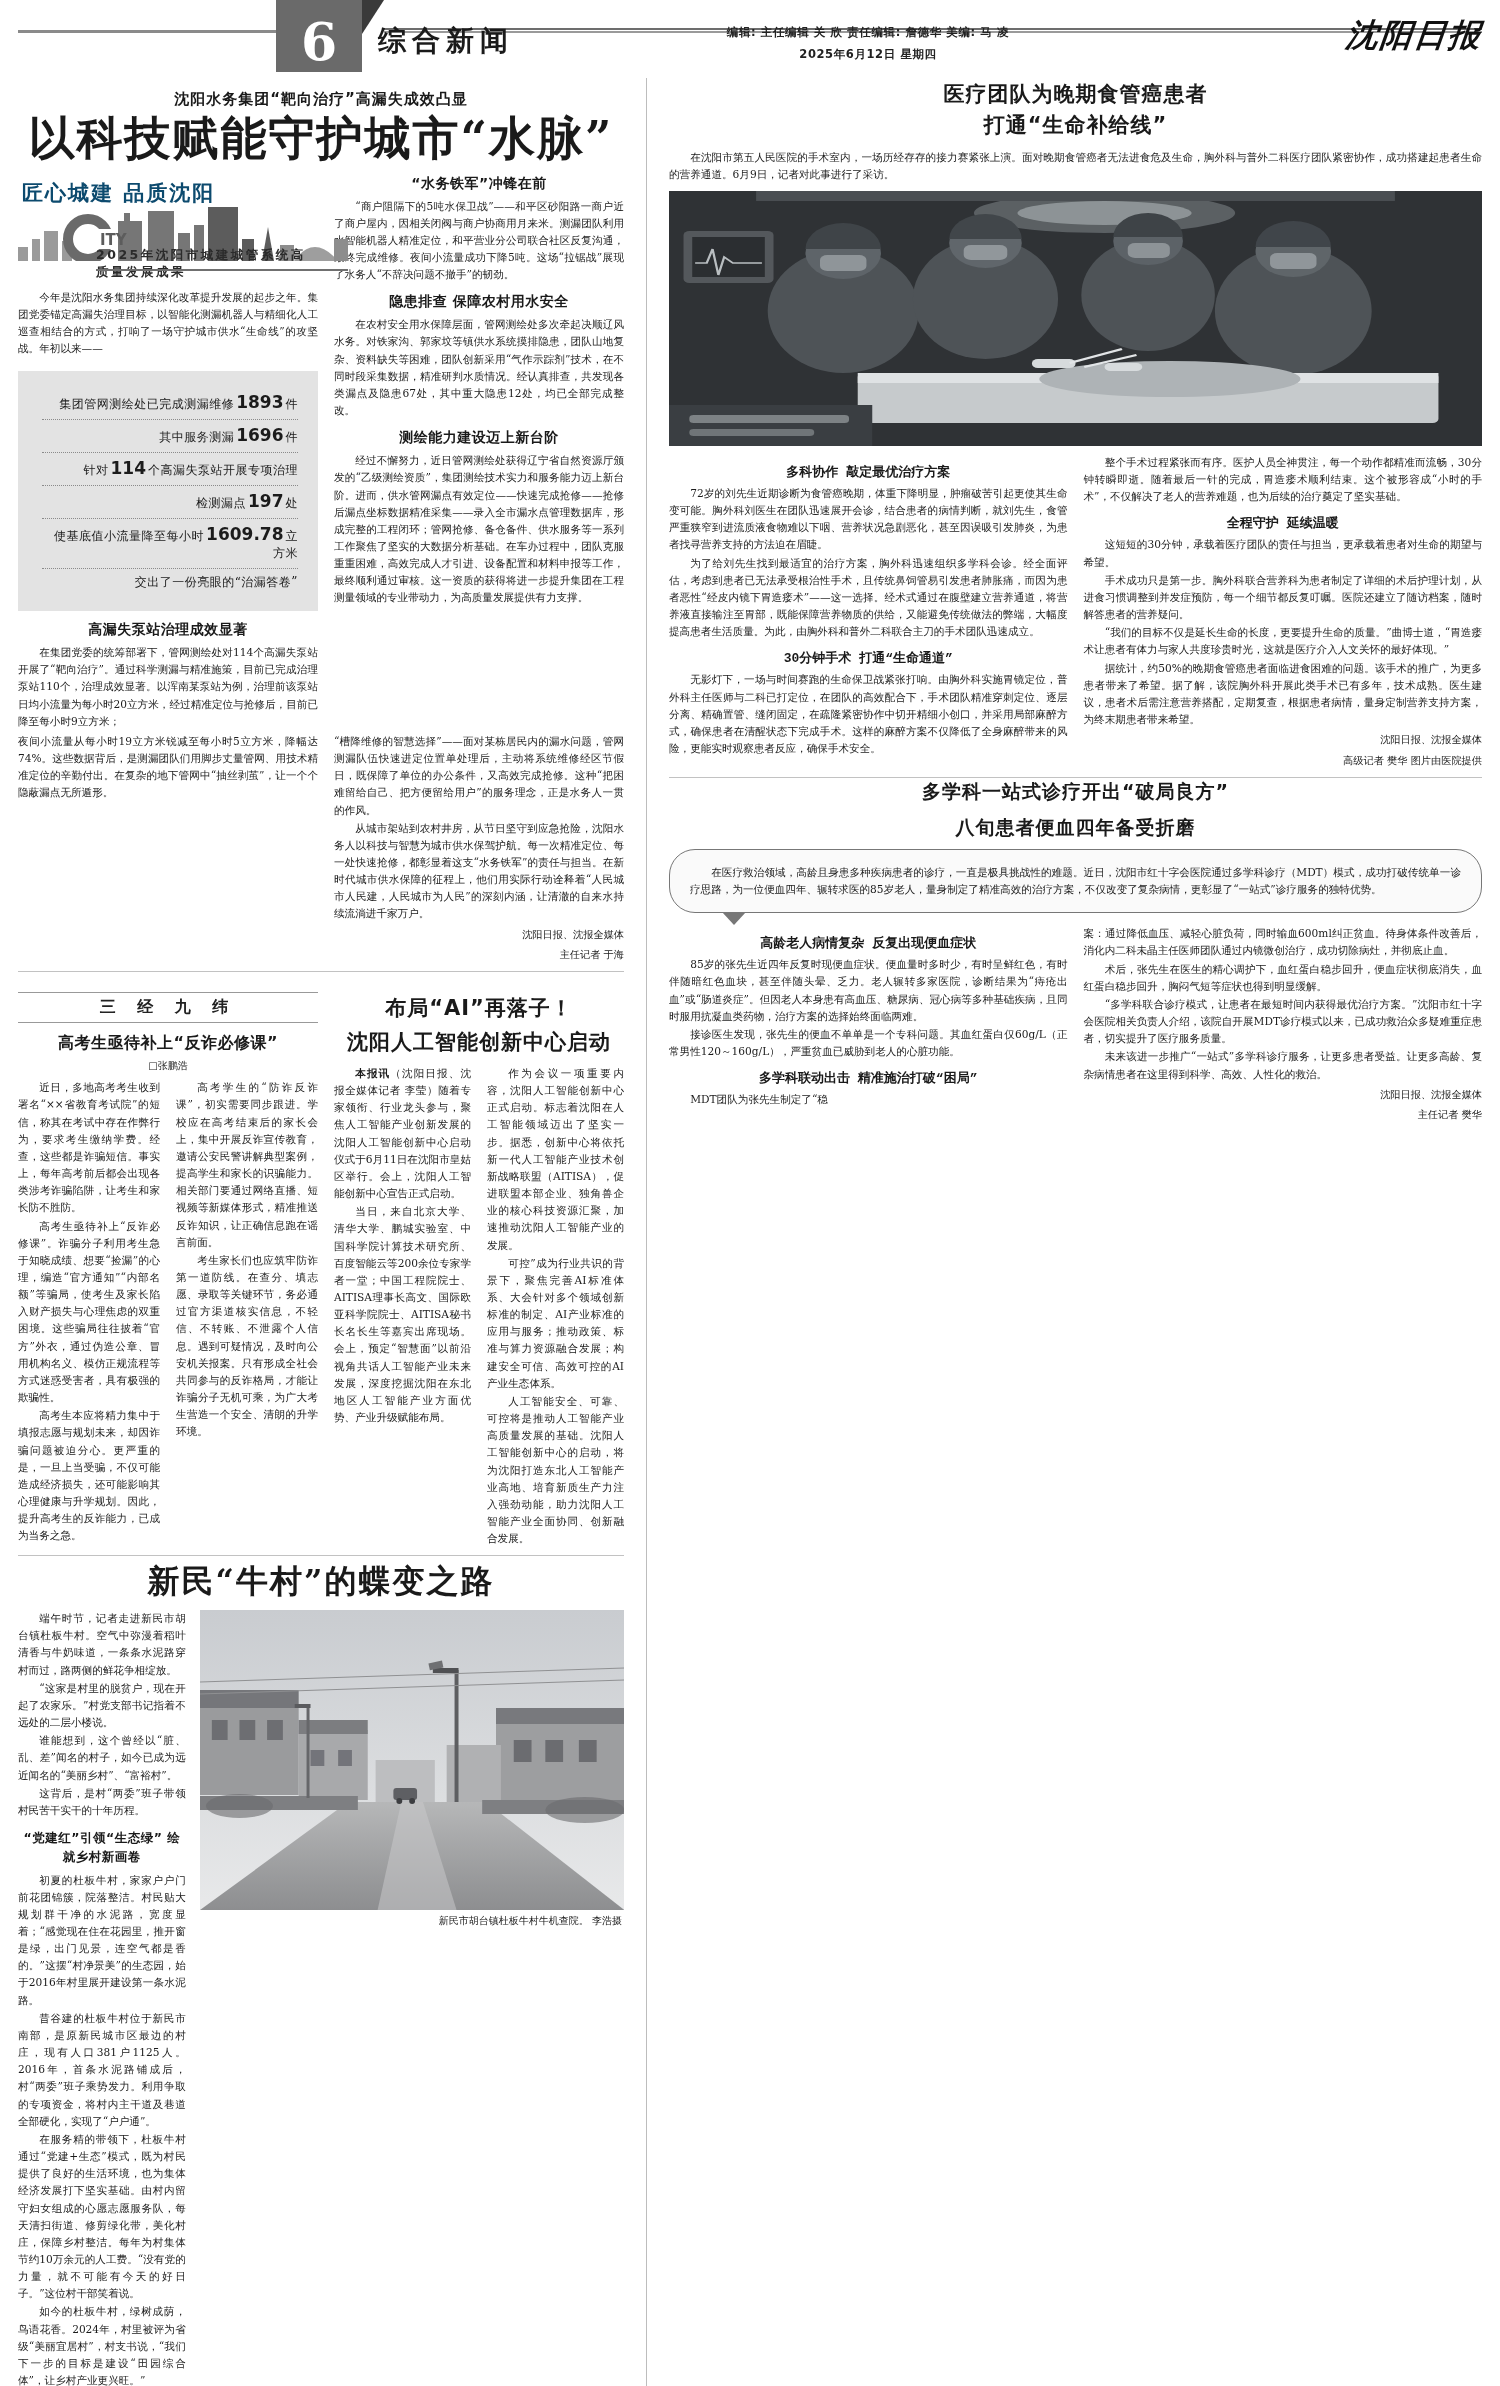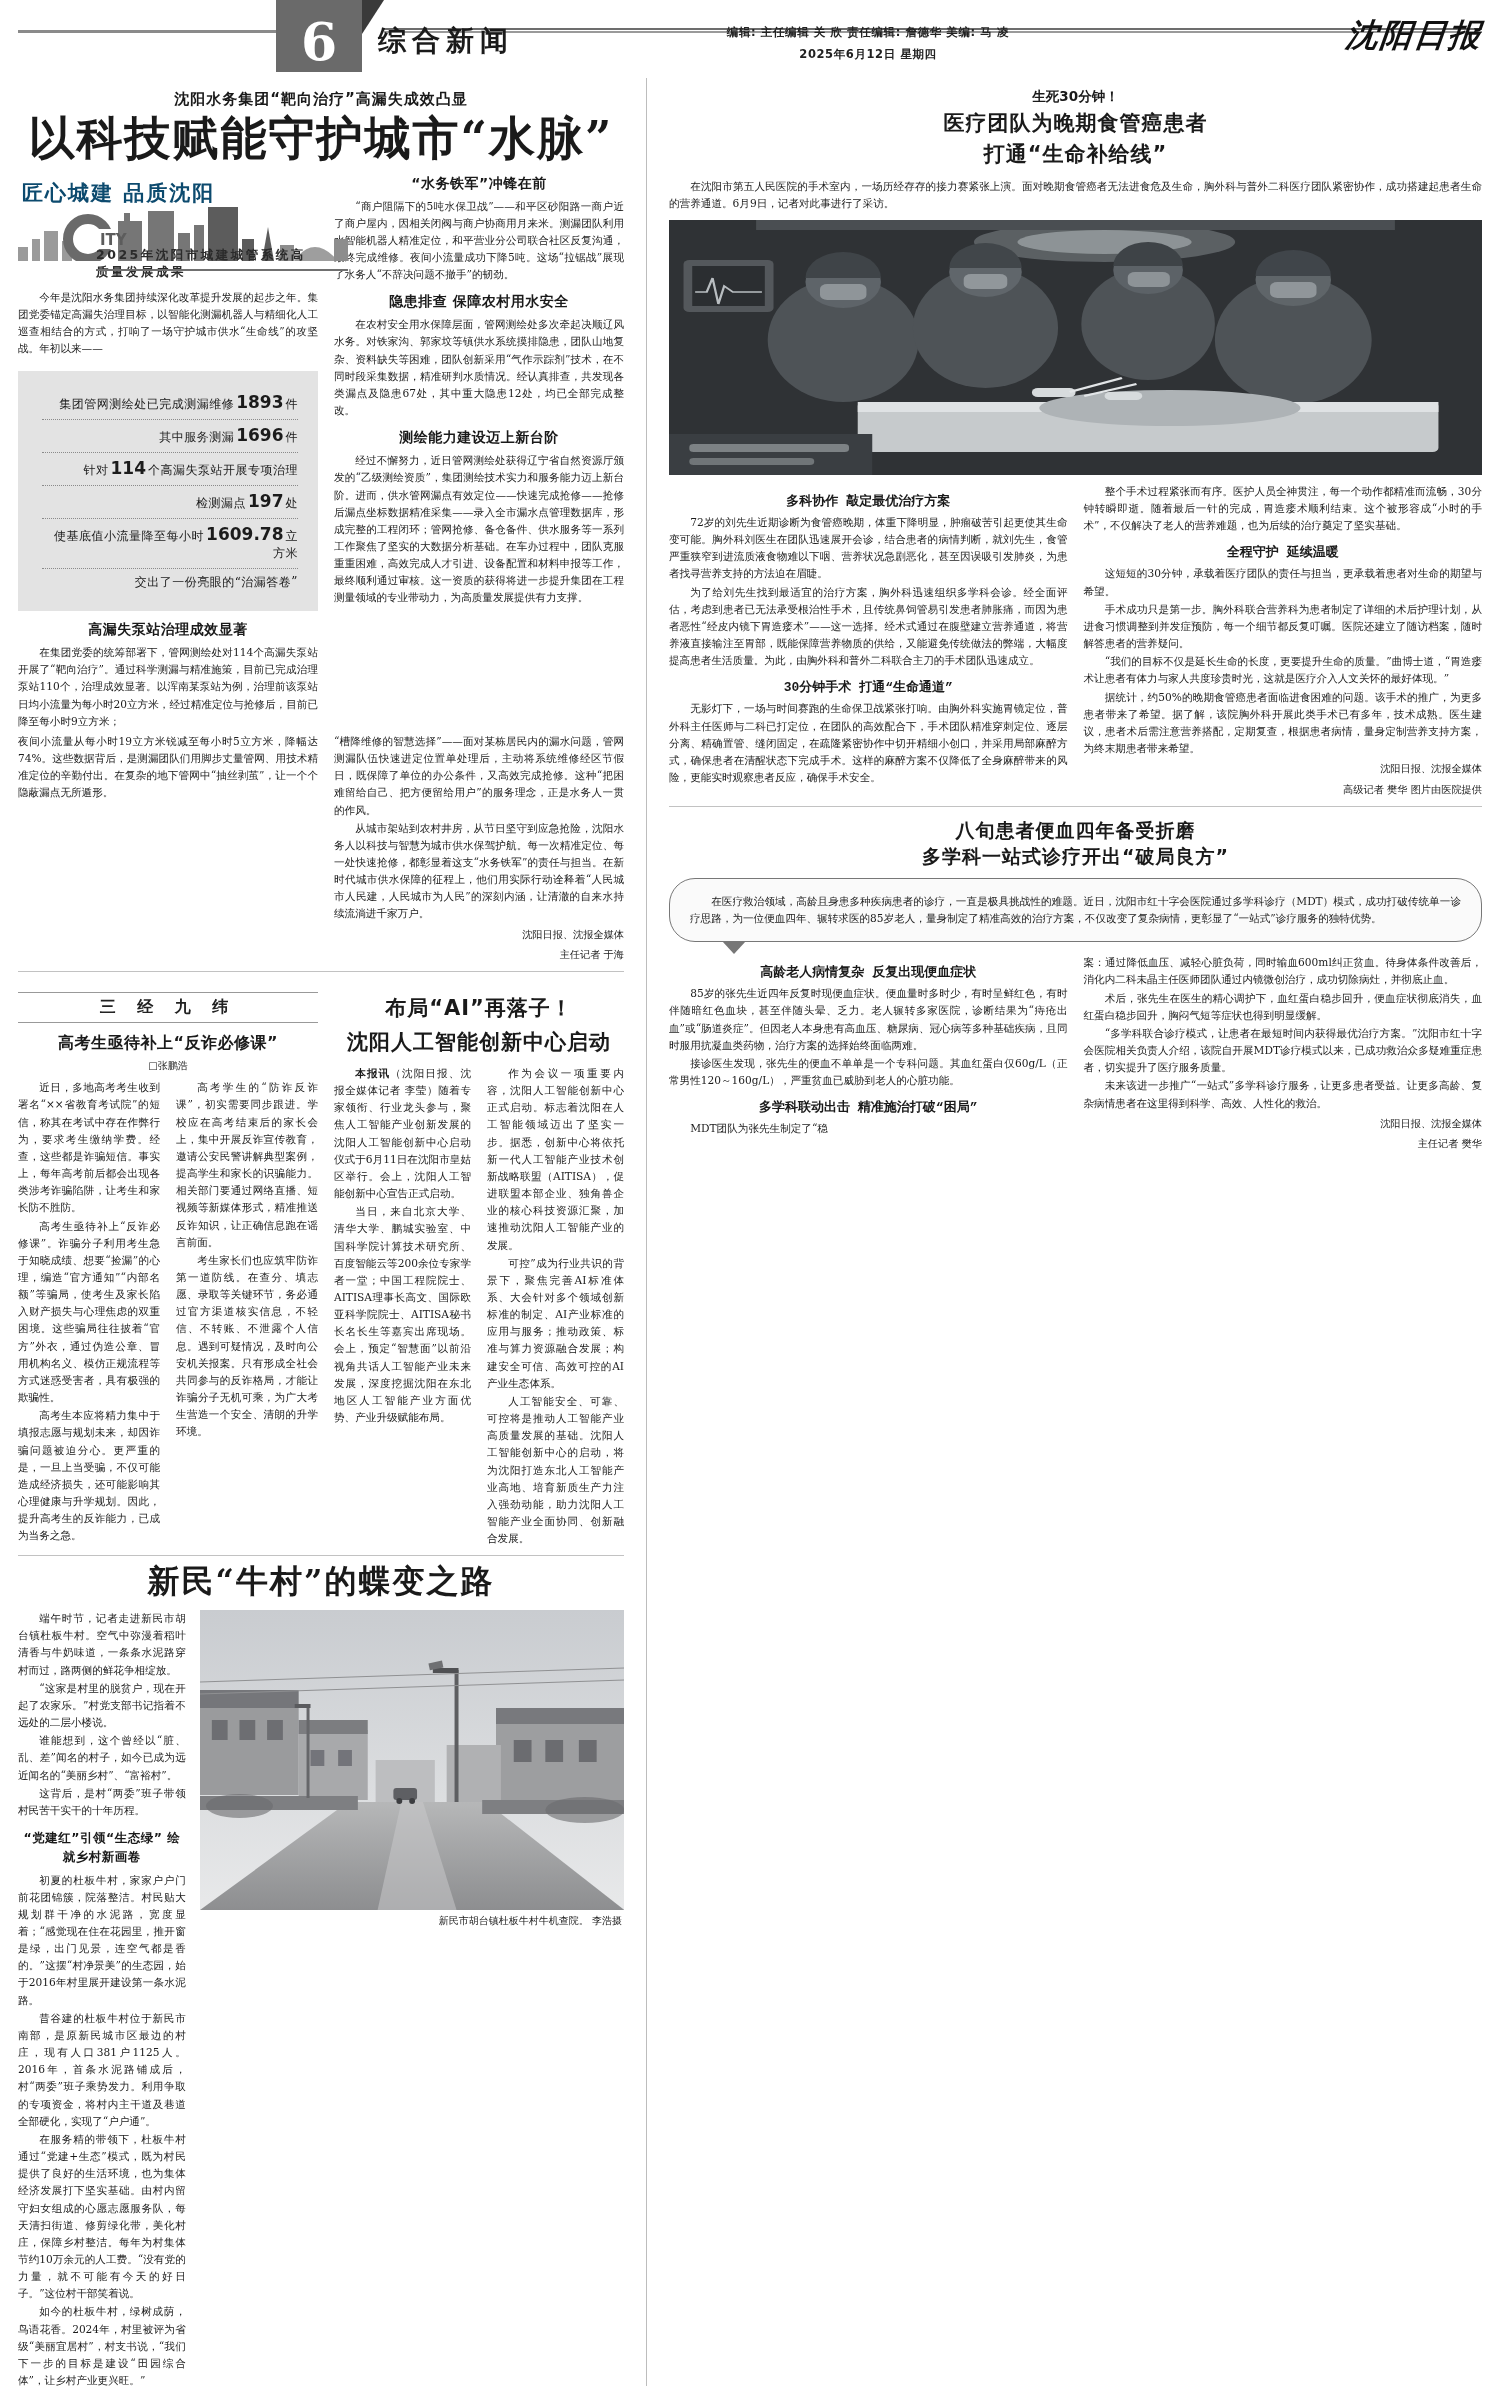--- a/index.html
+++ b/index.html
@@ -392,21 +392,20 @@
           <div class="photo-cap">新民市胡台镇杜板牛村牛机查院。    李浩摄</div>
         </div>
       </div>
 
     </div>
 
     <div class="vrule"></div>
 
     <div class="col-right">
 
-      <div class="r-kicker">生死30分钟！</div>
       <div class="r-head">医疗团队为晚期食管癌患者</div>
       <div class="r-head" style="margin-top:-6px;">打通“生命补给线”</div>
 
       <p class="p">在沈阳市第五人民医院的手术室内，一场历经存存的接力赛紧张上演。面对晚期食管癌者无法进食危及生命，胸外科与普外二科医疗团队紧密协作，成功搭建起患者生命的营养通道。6月9日，记者对此事进行了采访。</p>
 
       <div class="photo" style="height:255px; margin-top:8px;">
         <svg width="100%" height="255" viewBox="0 0 560 255" preserveAspectRatio="none">
           <rect width="560" height="255" fill="#2f3235"></rect>
 
           <ellipse cx="300" cy="22" rx="90" ry="20" fill="#6d7377" opacity=".7"></ellipse>
@@ -468,22 +467,22 @@
         <p class="p">这短短的30分钟，承载着医疗团队的责任与担当，更承载着患者对生命的期望与希望。</p>
         <p class="p">手术成功只是第一步。胸外科联合营养科为患者制定了详细的术后护理计划，从进食习惯调整到并发症预防，每一个细节都反复叮嘱。医院还建立了随访档案，随时解答患者的营养疑问。</p>
         <p class="p">“我们的目标不仅是延长生命的长度，更要提升生命的质量。”曲博士道，“胃造瘘术让患者有体力与家人共度珍贵时光，这就是医疗介入人文关怀的最好体现。”</p>
         <p class="p">据统计，约50%的晚期食管癌患者面临进食困难的问题。该手术的推广，为更多患者带来了希望。据了解，该院胸外科开展此类手术已有多年，技术成熟。医生建议，患者术后需注意营养搭配，定期复查，根据患者病情，量身定制营养支持方案，为终末期患者带来希望。</p>
         <div class="sig">沈阳日报、沈报全媒体</div>
         <div class="sig">高级记者  樊华  图片由医院提供</div>
       </div>
 
       <hr class="hr-thin">
 
+      <div class="r-head2" style="margin-top:-8px;">多学科一站式诊疗开出“破局良方”</div>
       <div class="r-head2">八旬患者便血四年备受折磨</div>
-      <div class="r-head2" style="margin-top:-8px;">多学科一站式诊疗开出“破局良方”</div>
 
       <div class="bubble">
         <p class="p" style="margin:0;">在医疗救治领域，高龄且身患多种疾病患者的诊疗，一直是极具挑战性的难题。近日，沈阳市红十字会医院通过多学科诊疗（MDT）模式，成功打破传统单一诊疗思路，为一位便血四年、辗转求医的85岁老人，量身制定了精准高效的治疗方案，不仅改变了复杂病情，更彰显了“一站式”诊疗服务的独特优势。</p>
       </div>
 
       <div class="cols2">
         <div class="r-sub">高龄老人病情复杂  反复出现便血症状</div>
         <p class="p">85岁的张先生近四年反复时现便血症状。便血量时多时少，有时呈鲜红色，有时伴随暗红色血块，甚至伴随头晕、乏力。老人辗转多家医院，诊断结果为“痔疮出血”或“肠道炎症”。但因老人本身患有高血压、糖尿病、冠心病等多种基础疾病，且同时服用抗凝血类药物，治疗方案的选择始终面临两难。</p>
         <p class="p">接诊医生发现，张先生的便血不单单是一个专科问题。其血红蛋白仅60g/L（正常男性120～160g/L），严重贫血已威胁到老人的心脏功能。</p>
         <div class="r-sub">多学科联动出击  精准施治打破“困局”</div>

